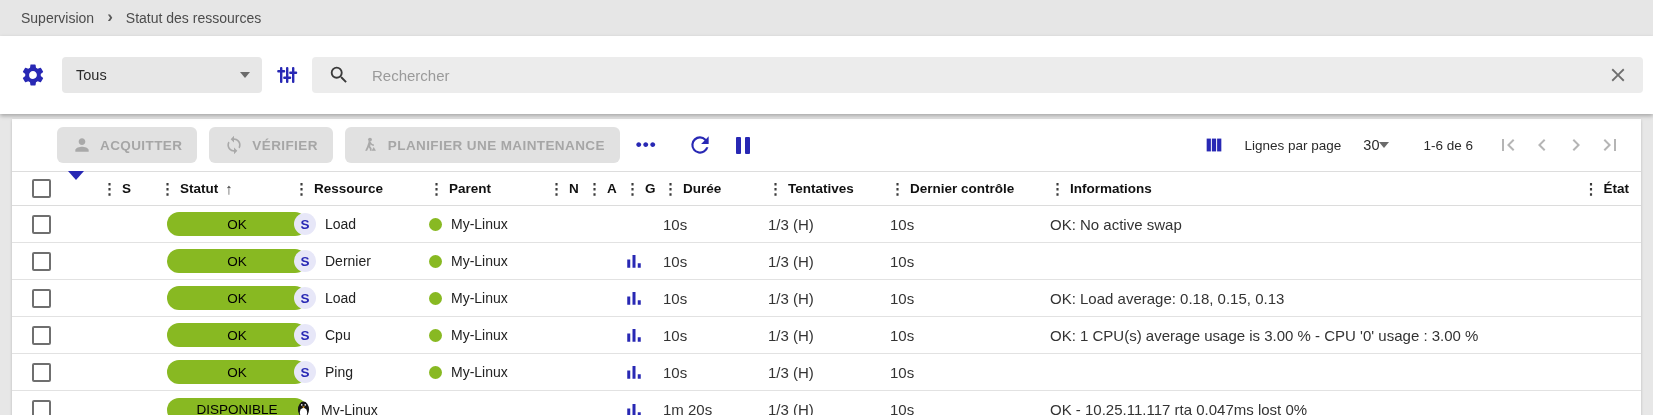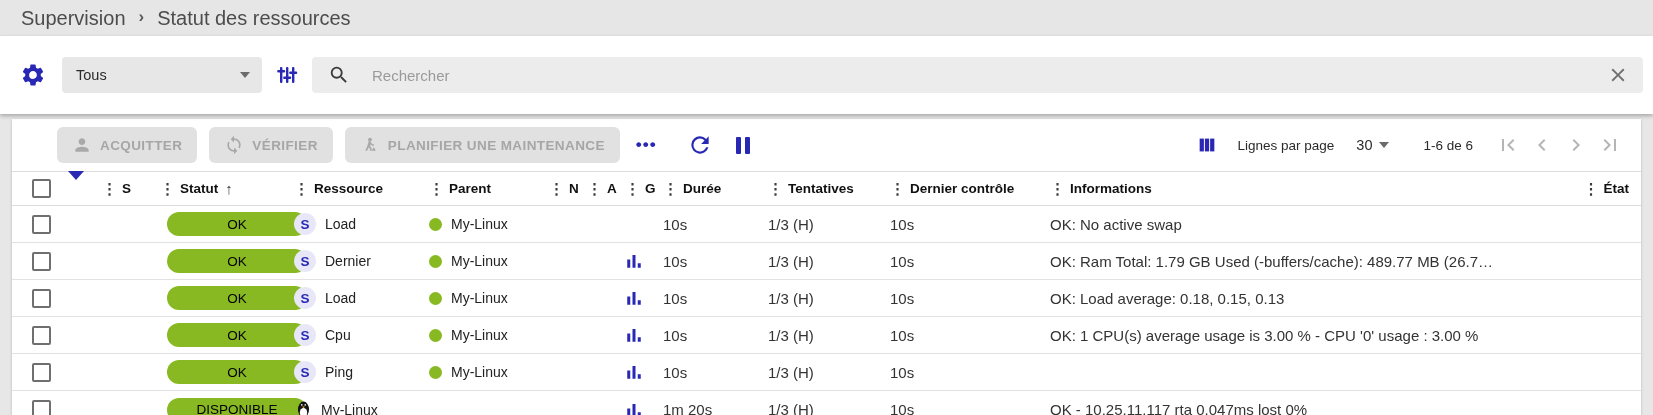--- a/index.html
+++ b/index.html
@@ -1,21 +1,21 @@
 <!DOCTYPE html>
 <html><head>
 <meta charset="utf-8">
 <style>
   * { box-sizing: border-box; margin: 0; padding: 0; }
   html,body { width:1653px; height:415px; overflow:hidden; }
   body { font-family:"Liberation Sans", sans-serif; background:#e7e7e7; }
 
   
   .breadcrumb-bar { height:36px; background:#e6e6e6; display:flex; align-items:center; padding-left:21px; }
-  .crumb { font-size:20px; color:#4c4c4c; }
+  .crumb { font-size:14px; color:#4c4c4c; }
   .crumb.link { cursor:pointer; }
   .crumb-sep { color:#5a5a5a; font-size:17px; margin:0 13px; font-weight:bold; transform:translateY(-1px); }
 
   
   .filter-bar { height:78px; background:#ffffff; display:flex; align-items:center; padding:0 10px 0 18px;
                 box-shadow:0 2px 4px rgba(0,0,0,0.28); position:relative; z-index:5; }
   .icon-btn { display:flex; align-items:center; justify-content:center; cursor:pointer; border:none; background:transparent; }
   .gear-btn { width:30px; height:30px; }
   .select-box { margin-left:14px; width:200px; height:36px; background:#e7e7e7; border-radius:4px;
                 display:flex; align-items:center; padding:0 12px 0 14px; cursor:pointer; }
@@ -39,21 +39,21 @@
          font-weight:bold; letter-spacing:.4px; display:flex; align-items:center; gap:8px; padding:0 15px;
          margin-right:12px; font-family:"Liberation Sans", sans-serif; cursor:default; }
   .more-dots { color:#2828b4; font-size:17px; font-weight:bold; letter-spacing:1px; margin:0 10px 0 4px; cursor:pointer; }
   .refresh-btn { margin-left:18px; width:30px; height:30px; }
   .pause-btn { margin-left:14px; width:28px; height:28px; display:flex; align-items:center; justify-content:center; gap:4px; }
   .pause-btn i { display:block; width:5px; height:17px; background:#2828b4; border-radius:1px; }
 
   .actions-right { margin-left:auto; display:flex; align-items:center; }
   .cols-btn { width:28px; height:28px; margin-right:16px; }
   .rpp-label { font-size:13.5px; color:#2b2b2b; margin-right:22px; }
-  .rpp-select { display:flex; align-items:center; gap:7px; cursor:pointer; margin-right:34px; }
+  .rpp-select { display:flex; align-items:center; cursor:pointer; margin-right:34px; }
   .rpp-value { font-size:14.5px; color:#2b2b2b; }
   .range-label { font-size:13.5px; color:#2b2b2b; margin-right:18px; }
   .page-nav { width:34px; height:30px; display:flex; align-items:center; justify-content:center; }
 
   
   .grid { display:grid; grid-template-columns:44px 34px 58px 134px 135px 120px 38px 38px 38px 105px 122px 160px minmax(0,1fr) 58px;
           align-items:center; padding:0 12px; }
   .thead { height:35px; border-top:1px solid #ddd; border-bottom:1px solid #dcdcdc; }
   .th { display:flex; align-items:center; font-size:13.5px; font-weight:bold; color:#111; white-space:nowrap; }
   .dots { color:#3c3c3c; font-size:15px; font-weight:bold; margin-right:5px; line-height:1; }
@@ -337,21 +337,20 @@
             <svg width="18" height="18" viewBox="0 0 24 24" fill="#2828b4">
               <rect x="3" y="10" width="4" height="11"></rect>
               <rect x="10" y="4" width="4" height="17"></rect>
               <rect x="17" y="15" width="4" height="6"></rect>
             </svg>
           </span>
         </div>
       <div class="cell-txt">10s</div>
       <div class="cell-txt">1/3 (H)</div>
       <div class="cell-txt">10s</div>
-      <div class="cell-txt">OK: Ram Total: 1.79 GB Used (-buffers/cache): 489.77 MB (26.7…</div>
       <div></div>
     </div>
 
     <div class="grid row">
       <div class="cb-cell">
           <span class="checkbox"></span>
         </div>
       <div></div>
         <div></div>
       <div>

